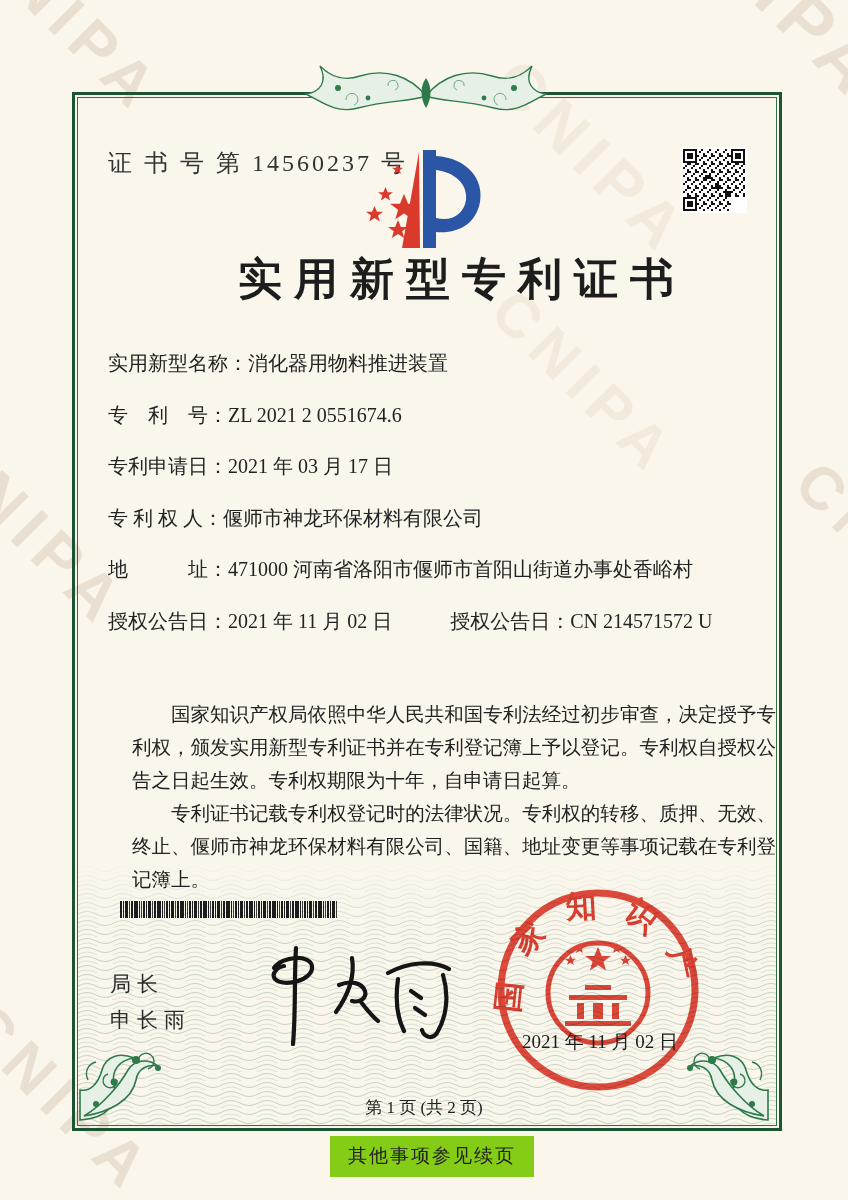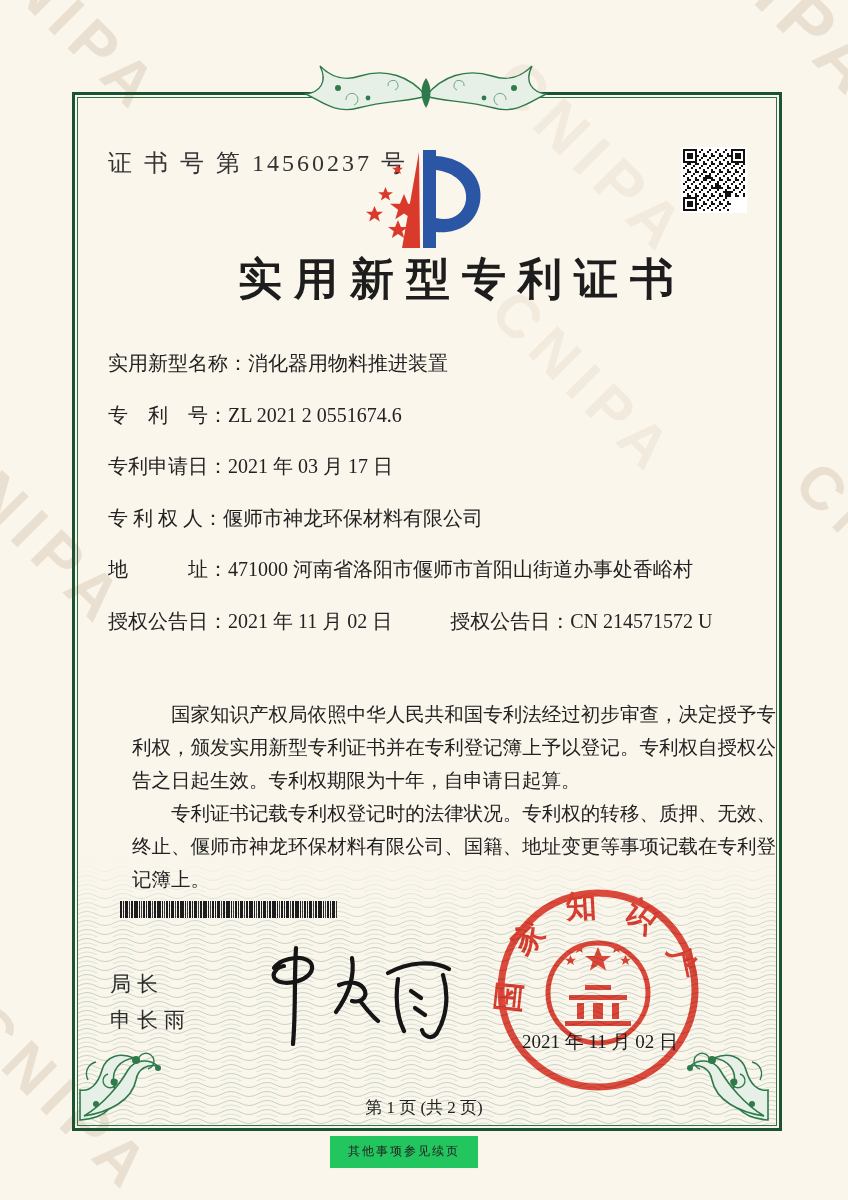--- a/index.html
+++ b/index.html
@@ -65,21 +65,21 @@
   .seal-date{
     position:absolute;left:518px;top:1029px;width:164px;z-index:6;
     font-size:19px;text-align:center;color:#1c1c1c;white-space:nowrap;
   }
   .page-footer{
     position:absolute;left:0;width:848px;top:1096px;z-index:4;
     text-align:center;font-size:17px;color:#222;
   }
   .continuation{
     position:absolute;left:330px;top:1136px;z-index:4;
-    background:#22c55e;padding:7px 18px 8px 18px;font-size:12px;letter-spacing:2px;color:#222;
+    background:#84cc16;padding:7px 18px 8px 18px;font-size:19px;letter-spacing:2px;color:#222;
     box-shadow:0 0 2px rgba(0,0,0,0.04);
   }
 </style>
 </head>
 <body>
 
 <div class="wm" style="left:-52px;top:-18px;font-size:62px;">CNIPA</div>
 <div class="wm" style="left:642px;top:-50px;font-size:72px;">CNIPA</div>
 <div class="wm light" style="left:470px;top:120px;font-size:64px;">CNIPA</div>
 <div class="wm light" style="left:468px;top:348px;font-size:60px;">CNIPA</div>

